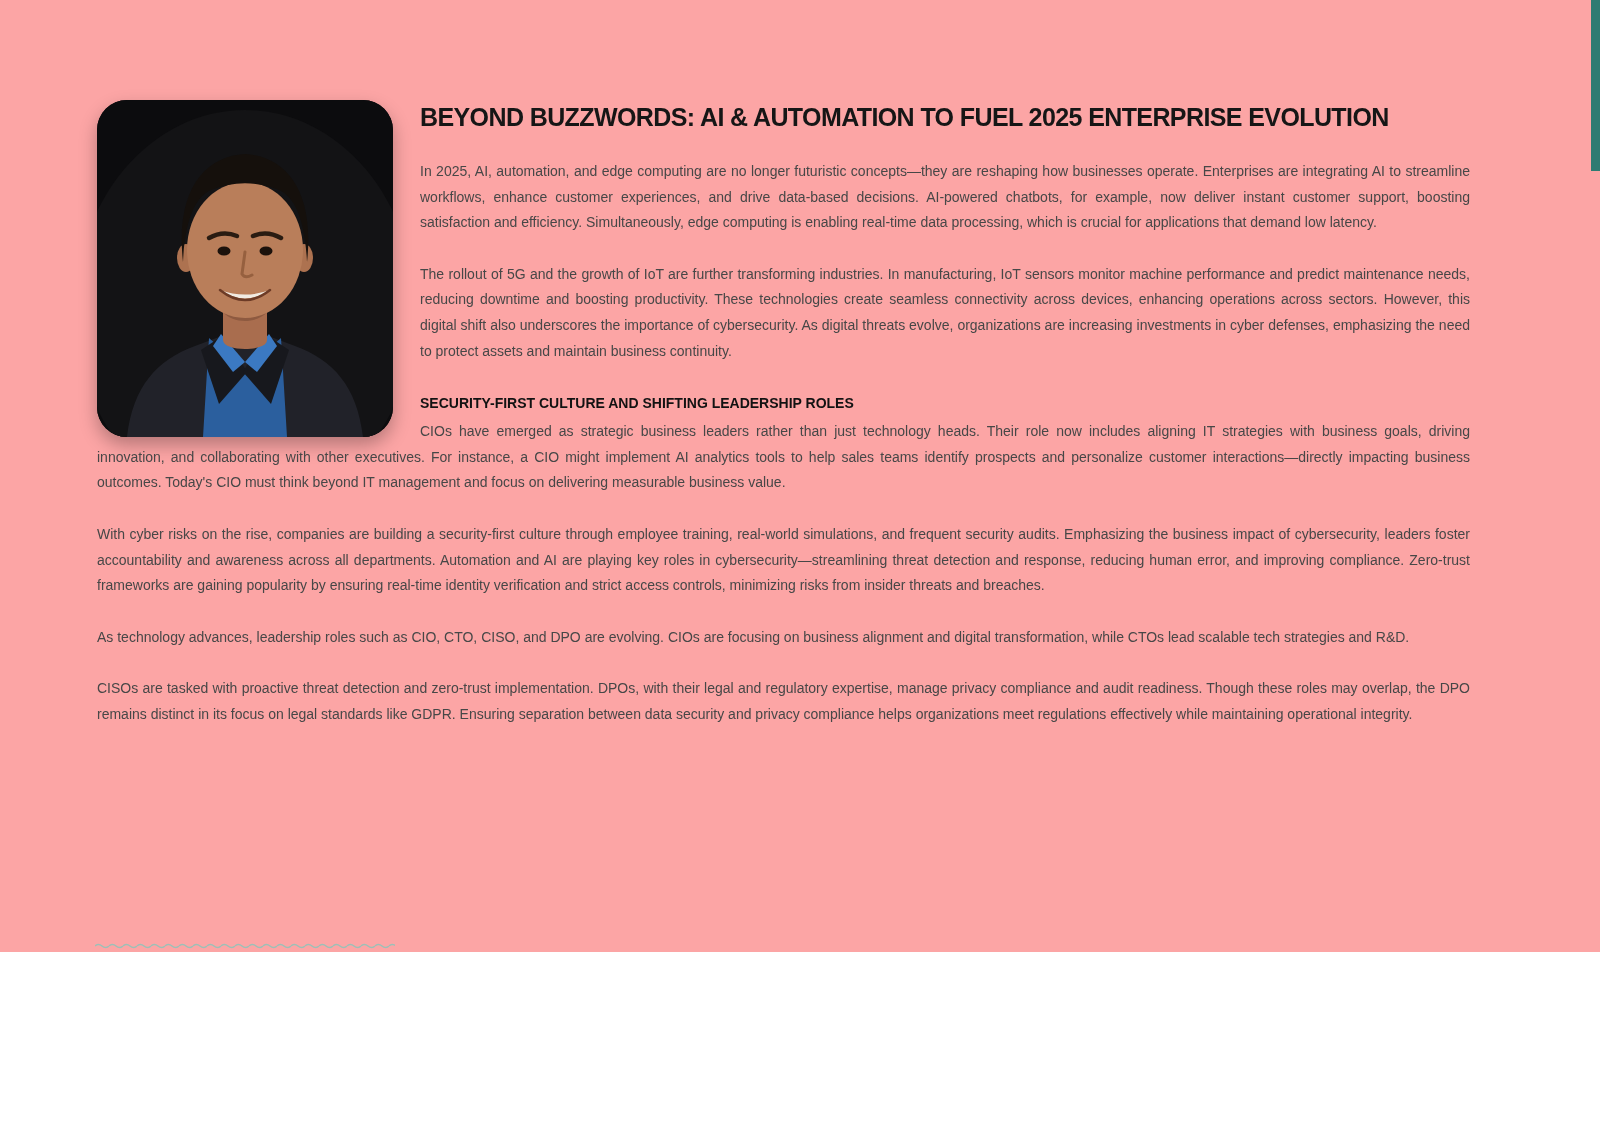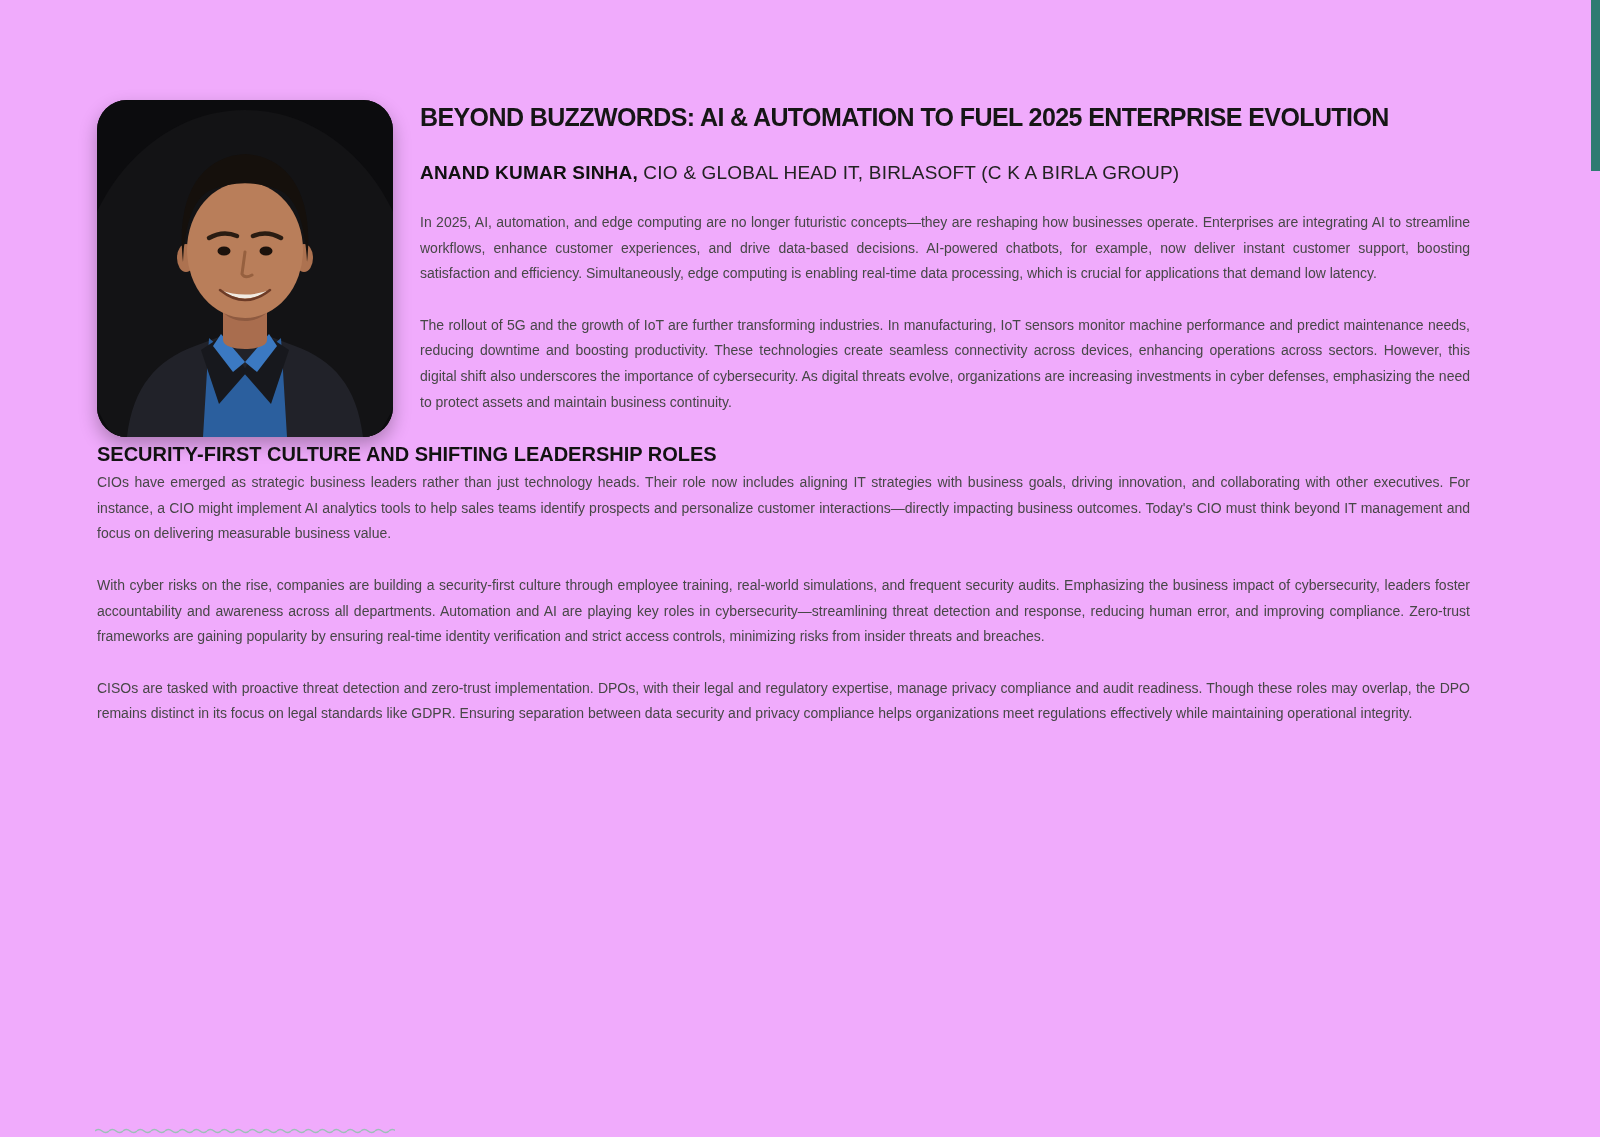--- a/index.html
+++ b/index.html
@@ -1,19 +1,19 @@
 <!DOCTYPE html>
 <html><head>
 <meta charset="utf-8">
 <style>
   html,body{margin:0;padding:0;background:#ffffff;}
   .page{
     position:relative;
-    width:1600px;height:1137px;
-    background:#f0abfc;
+    width:1600px;height:952px;
+    background:#fca5a5;
     overflow:hidden;
     font-family:"Liberation Sans",sans-serif;
   }
   .content{
     position:absolute;left:97px;top:100px;width:1373px;
   }
   .photo{
     float:left;
     width:296px;height:337px;
     margin:0 27px 0 0;
@@ -42,21 +42,21 @@
   p.byline .name{font-weight:bold;color:#111111;}
   p.body{
     margin:26px 0 0 0;
     font-size:14px;
     line-height:25.6px;
     color:#474747;
     text-align:justify;
   }
   h2.section{
     margin:27px 0 0 0;
-    font-size:20px;
+    font-size:14px;
     line-height:25px;
     font-weight:bold;
     color:#121212;
     letter-spacing:0;
   }
   h2.section + p.body{margin-top:3px;}
   .accent-bar{
     position:absolute;top:0;right:0;width:9px;height:171px;
   }
   .wave-divider{
@@ -107,29 +107,29 @@
 
         <path d="M148,152 L145,174 Q148,179 155,175" stroke="#96603f" stroke-width="3" fill="none" stroke-linecap="round"></path>
 
         <path d="M123,190 Q148,207 173,190 Q148,199 123,190 Z" fill="#f1ebe2"></path>
         <path d="M123,190 Q148,210 173,190" stroke="#6d3b26" stroke-width="2.5" fill="none" stroke-linecap="round"></path>
       </svg>
     </figure>
 
     <h1 class="headline">BEYOND BUZZWORDS: AI &amp; AUTOMATION TO FUEL 2025 ENTERPRISE EVOLUTION</h1>
 
-    <p class="byline"><span class="name">ANAND KUMAR SINHA,</span><span> CIO &amp; GLOBAL HEAD IT, BIRLASOFT (C K A BIRLA GROUP)</span></p>
 
     <p class="body">In 2025, AI, automation, and edge computing are no longer futuristic concepts—they are reshaping how businesses operate. Enterprises are integrating AI to streamline workflows, enhance customer experiences, and drive data-based decisions. AI-powered chatbots, for example, now deliver instant customer support, boosting satisfaction and efficiency. Simultaneously, edge computing is enabling real-time data processing, which is crucial for applications that demand low latency.</p>
     <p class="body">The rollout of 5G and the growth of IoT are further transforming industries. In manufacturing, IoT sensors monitor machine performance and predict maintenance needs, reducing downtime and boosting productivity. These technologies create seamless connectivity across devices, enhancing operations across sectors. However, this digital shift also underscores the importance of cybersecurity. As digital threats evolve, organizations are increasing investments in cyber defenses, emphasizing the need to protect assets and maintain business continuity.</p>
 
     <h2 class="section">SECURITY-FIRST CULTURE AND SHIFTING LEADERSHIP ROLES</h2>
 
     <p class="body">CIOs have emerged as strategic business leaders rather than just technology heads. Their role now includes aligning IT strategies with business goals, driving innovation, and collaborating with other executives. For instance, a CIO might implement AI analytics tools to help sales teams identify prospects and personalize customer interactions—directly impacting business outcomes. Today's CIO must think beyond IT management and focus on delivering measurable business value.</p>
     <p class="body">With cyber risks on the rise, companies are building a security-first culture through employee training, real-world simulations, and frequent security audits. Emphasizing the business impact of cybersecurity, leaders foster accountability and awareness across all departments. Automation and AI are playing key roles in cybersecurity—streamlining threat detection and response, reducing human error, and improving compliance. Zero-trust frameworks are gaining popularity by ensuring real-time identity verification and strict access controls, minimizing risks from insider threats and breaches.</p>
+    <p class="body">As technology advances, leadership roles such as CIO, CTO, CISO, and DPO are evolving. CIOs are focusing on business alignment and digital transformation, while CTOs lead scalable tech strategies and R&amp;D.</p>
     <p class="body">CISOs are tasked with proactive threat detection and zero-trust implementation. DPOs, with their legal and regulatory expertise, manage privacy compliance and audit readiness. Though these roles may overlap, the DPO remains distinct in its focus on legal standards like GDPR. Ensuring separation between data security and privacy compliance helps organizations meet regulations effectively while maintaining operational integrity.</p>
 
   </div>
 
   <svg class="wave-divider" preserveAspectRatio="none">
     <defs>
       <pattern id="wv" width="14" height="8" patternUnits="userSpaceOnUse">
         <path d="M0,4 Q3.5,0.8 7,4 Q10.5,7.2 14,4" fill="none" stroke-width="1.4" stroke="#9CC0B7"></path>
       </pattern>
     </defs>

